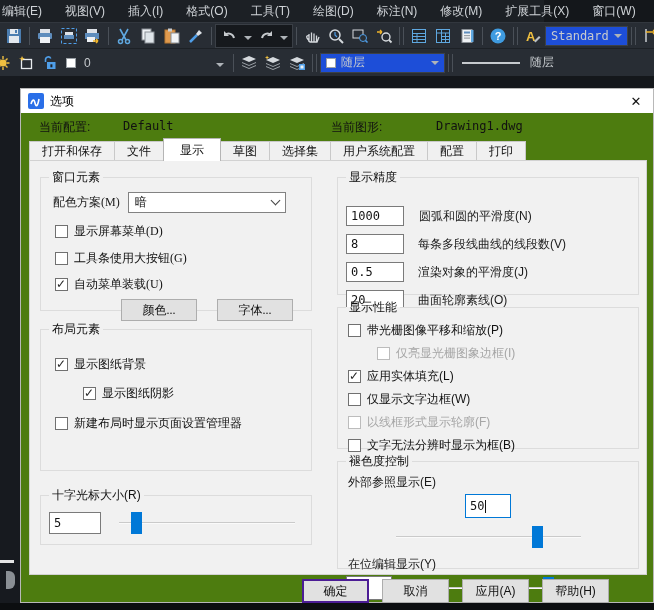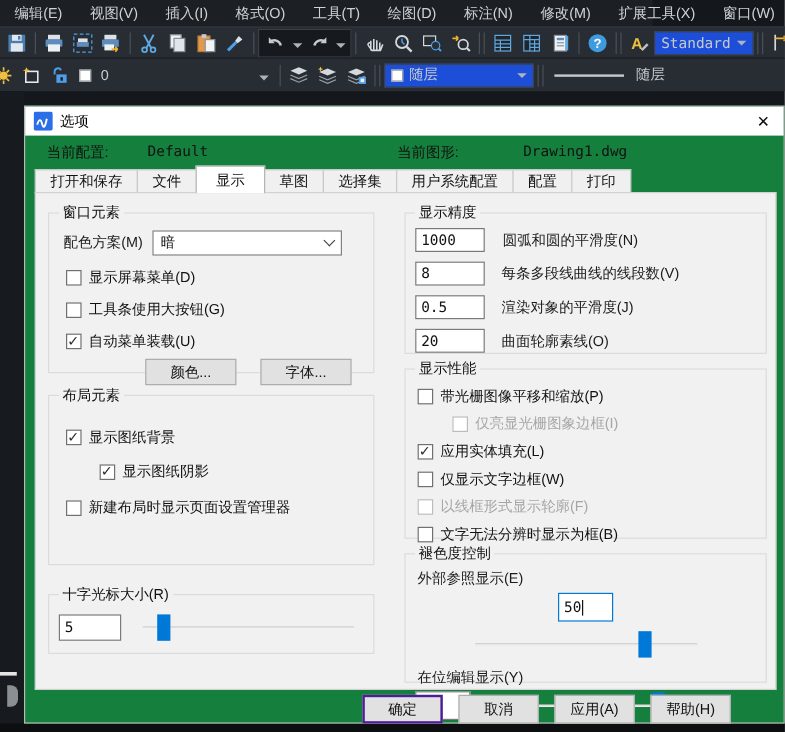--- a/index.html
+++ b/index.html
@@ -1,21 +1,21 @@
 <!DOCTYPE html>
 <html><head>
 <meta charset="utf-8">
 <style>
   * { margin:0; padding:0; box-sizing:border-box; }
   html,body { width:654px; height:610px; overflow:hidden; }
   body { background:#14171b; font-family:"Liberation Sans", sans-serif; font-size:12px; position:relative; }
 
   
   .menubar { position:absolute; left:0; top:0; width:544px; height:22px; background:#1c2025;
-             display:flex; align-items:center; padding-left:12px; gap:23px; color:#cfd3d7; }
+             display:flex; align-items:center; padding-left:2px; gap:23px; color:#cfd3d7; }
   .menubar span { white-space:nowrap; cursor:default; }
   .toolbar1 { position:absolute; left:0; top:22px; width:654px; height:26px; background:#282d34;
               border-top:1px solid #32373e; display:flex; align-items:center; padding-left:2px; }
   .toolbar2 { position:absolute; left:0; top:48px; width:654px; height:28px; background:#282d34;
               border-top:1px solid #1d2126; display:flex; align-items:center; }
   .tbtn { width:24px; height:22px; display:flex; align-items:center; justify-content:center; flex:0 0 auto; }
   .sep { width:1px; height:18px; background:#4a5058; margin:0 3px; flex:0 0 auto; }
   .sep2 { width:5px; height:18px; border-left:1px solid #4a5058; border-right:1px solid #4a5058; margin:0 3px; flex:0 0 auto; }
   .caret-down { width:0; height:0; border-left:4px solid transparent; border-right:4px solid transparent;
                 border-top:4px solid #aeb3b8; display:inline-block; }
@@ -25,21 +25,21 @@
   .swatch { width:10px; height:10px; background:#ffffff; border:1px solid #9aa0a6; flex:0 0 auto; }
   .lineglyph { width:58px; height:0; border-top:2px solid #c6cace; }
 
   
   .left-strip { position:absolute; left:0; top:76px; width:20px; height:534px; background:#171a1f; }
   .left-notch { position:absolute; left:0; top:484px; width:14px; height:3px; background:#e4e4e4; }
   .left-grip  { position:absolute; left:6px; top:495px; width:9px; height:18px; background:#8a8f94; border-radius:0 6px 6px 0; }
   .bottom-strip { position:absolute; left:0; top:603px; width:654px; height:7px; background:#0c0e10; }
 
   
-  .dialog { position:absolute; left:20px; top:88px; width:634px; height:515px; background:#15803d;
+  .dialog { position:absolute; left:20px; top:88px; width:634px; height:515px; background:#4d7c0f;
             border:1px solid #b8b8b8; color:#1a1a1a; }
   .dtitle { height:24px; background:#ffffff; display:flex; align-items:center; padding:0 7px; gap:6px; }
   .dtitle .ttext { flex:1; color:#000; }
   .dclose { width:20px; text-align:center; color:#111; font-size:13px; cursor:default; }
   .dheader { position:absolute; left:0; top:26px; width:100%; height:22px; }
   .dheader .lab { position:absolute; color:#111; }
   .mono { font-family:"DejaVu Sans Mono", monospace; }
 
   .tabs { position:absolute; left:8px; top:50px; display:flex; align-items:flex-end; height:22px; }
   .tab { height:20px; padding:0 12px; background:#f0f0f0; border:1px solid #c9c9c9; border-bottom:none;
@@ -345,21 +345,21 @@
     <div class="tab active">显示</div>
     <div class="tab">草图</div>
     <div class="tab">选择集</div>
     <div class="tab">用户系统配置</div>
     <div class="tab">配置</div>
     <div class="tab">打印</div>
   </div>
 
   <div class="tabpage">
 
-    <fieldset class="grp" style="left:10px; top:8px; width:272px; height:142px;">
+    <fieldset class="grp" style="left:10px; top:8px; width:272px; height:142px;font-family:Liberation Serif, serif;">
       <legend>窗口元素</legend>
       <div style="display:flex; align-items:center; gap:8px; margin:2px 0 6px 4px;">
         <span>配色方案(M)</span>
         <div class="selectbox">
           <span>暗</span>
           <span class="chev"></span>
         </div>
       </div>
       <div class="cbrow" style="margin:10px 0 0 6px;">
         <span class="cb"></span>
@@ -403,21 +403,21 @@
         </div>
         <div class="slider" style="flex:1; margin-right:8px;">
           <div class="track"></div>
           <div class="thumb" style="left:7%;"></div>
         </div>
       </div>
     </fieldset>
 
     <fieldset class="grp" style="left:307px; top:8px; width:302px; height:126px;">
       <legend>显示精度</legend>
-      <div class="prow" style="margin-top:0;gap:15px;">
+      <div class="prow" style="margin-top:16px;gap:15px;">
         <div class="tinput">
             <span>1000</span>
           </div>
         <span>圆弧和圆的平滑度(N)</span>
       </div>
       <div class="prow">
         <div class="tinput">
             <span>8</span>
           </div>
         <span>每条多段线曲线的线段数(V)</span>

